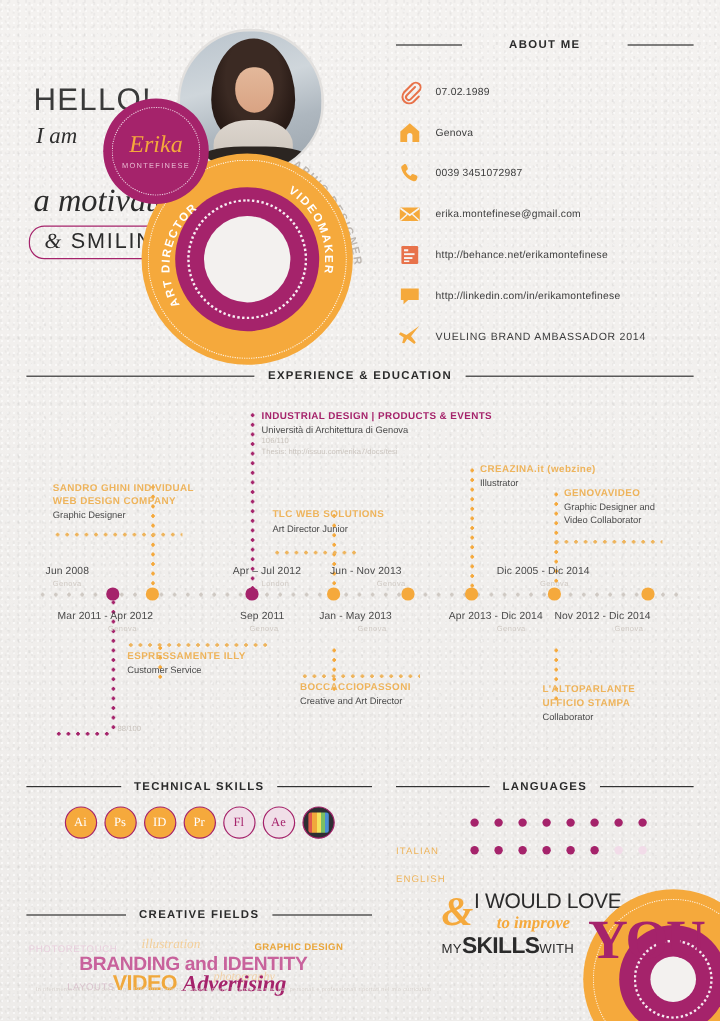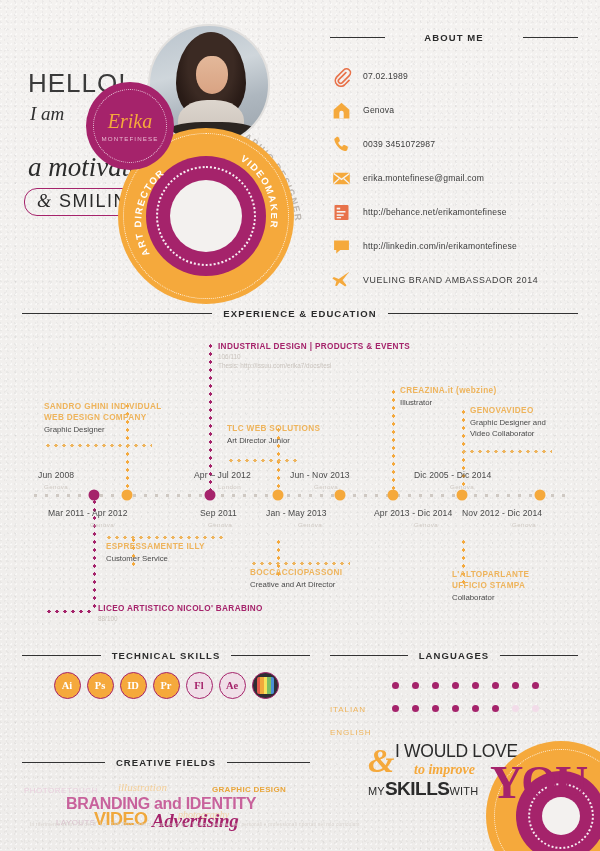--- a/index.html
+++ b/index.html
@@ -167,21 +167,21 @@
   .city{ position:absolute; font-size:6.2px; color:#cfc9c3; letter-spacing:.4px; white-space:nowrap; }
 
   
   .skills{ position:absolute; left:22px; top:650px; width:288px; }
   .skills .sec-head{ margin-bottom:11px; }
   .skill-row{ display:flex; gap:6px; justify-content:center; }
   .chip{
     width:27px; height:27px; border-radius:50%;
     background:#F5A93C; border:1.6px solid #A5236B;
     display:flex; align-items:center; justify-content:center;
-    font-size:10.5px; font-weight:700; color:#fff; font-family:"Liberation Serif", serif;
+    font-size:10.5px; font-weight:400; color:#fff; font-family:"Liberation Serif", serif;
     position:relative; overflow:hidden;
   }
   .chip.light{ background:#f0dfe8; color:#A5236B; }
   .chip.fcp{ background:#2e2e33; border-color:#A5236B; }
   .chip.fcp .strip{ position:absolute; inset:4px; border-radius:2px;
     background:linear-gradient(90deg,#e0584a 0 20%,#f0a83c 20% 40%,#f5e25c 40% 60%,#7bbf63 60% 80%,#4a8fd4 80% 100%); }
 
   
   .langs{ position:absolute; left:330px; top:650px; width:248px; }
   .langs .sec-head{ margin-bottom:13px; }
@@ -393,20 +393,21 @@
     <div class="hdots" style="left:23px;  top:280px; width:48px;  color:#A5236B;"></div>
 
     <div class="entry" style="left:22px; top:72px; width:160px;">
       <div class="org orange">SANDRO GHINI INDIVIDUAL</div>
       <div class="org orange">WEB DESIGN COMPANY</div>
       <div class="role">Graphic Designer</div>
     </div>
 
     <div class="entry" style="left:196px; top:12px; width:230px;">
       <div class="org magenta">INDUSTRIAL DESIGN | PRODUCTS &amp; EVENTS</div>
+      <div class="role">Università di Architettura di Genova</div>
       <div class="sub">106/110</div>
       <div class="sub">Thesis: http://issuu.com/erika7/docs/tesi</div>
     </div>
 
     <div class="entry" style="left:205px; top:94px; width:140px;">
       <div class="org orange">TLC WEB SOLUTIONS</div>
       <div class="role">Art Director Junior</div>
     </div>
 
     <div class="entry" style="left:378px; top:56px; width:160px;">
@@ -419,21 +420,21 @@
       <div class="role">Graphic Designer and</div>
       <div class="role">Video Collaborator</div>
     </div>
 
     <div class="dt" style="left:16px;  top:140px;">Jun 2008</div>
     <div class="city" style="left:22px;  top:153px;">Genova</div>
 
     <div class="dt" style="left:172px; top:140px;">Apr – Jul 2012</div>
     <div class="city" style="left:196px; top:153px;">London</div>
 
-    <div class="dt" style="left:268px; top:140px;">Jun - Nov 2013</div>
+    <div class="dt" style="left:253px; top:140px;">Jun - Nov 2013</div>
     <div class="city" style="left:292px; top:153px;">Genova</div>
 
     <div class="dt" style="left:392px; top:140px;">Dic 2005 - Dic 2014</div>
     <div class="city" style="left:428px; top:153px;">Genova</div>
 
     <div class="dt" style="left:26px;  top:178px;">Mar 2011 - Apr 2012</div>
     <div class="city" style="left:68px;  top:191px;">Genova</div>
 
     <div class="dt" style="left:178px; top:178px;">Sep 2011</div>
     <div class="city" style="left:186px; top:191px;">Genova</div>
@@ -457,21 +458,20 @@
       <div class="org orange">UFFICIO STAMPA</div>
       <div class="role">Collaborator</div>
     </div>
 
     <div class="entry" style="left:228px; top:238px; width:150px;">
       <div class="org orange">BOCCACCIOPASSONI</div>
       <div class="role">Creative and Art Director</div>
     </div>
 
     <div class="entry" style="left:76px; top:274px; width:230px;">
-      <div class="org magenta">LICEO ARTISTICO NICOLO' BARABINO</div>
       <div class="sub">88/100</div>
     </div>
   </div>
 
   <div class="skills">
     <div class="sec-head">
       <span class="rule"></span>
       <span class="lbl">TECHNICAL SKILLS</span>
       <span class="rule"></span>
     </div>

